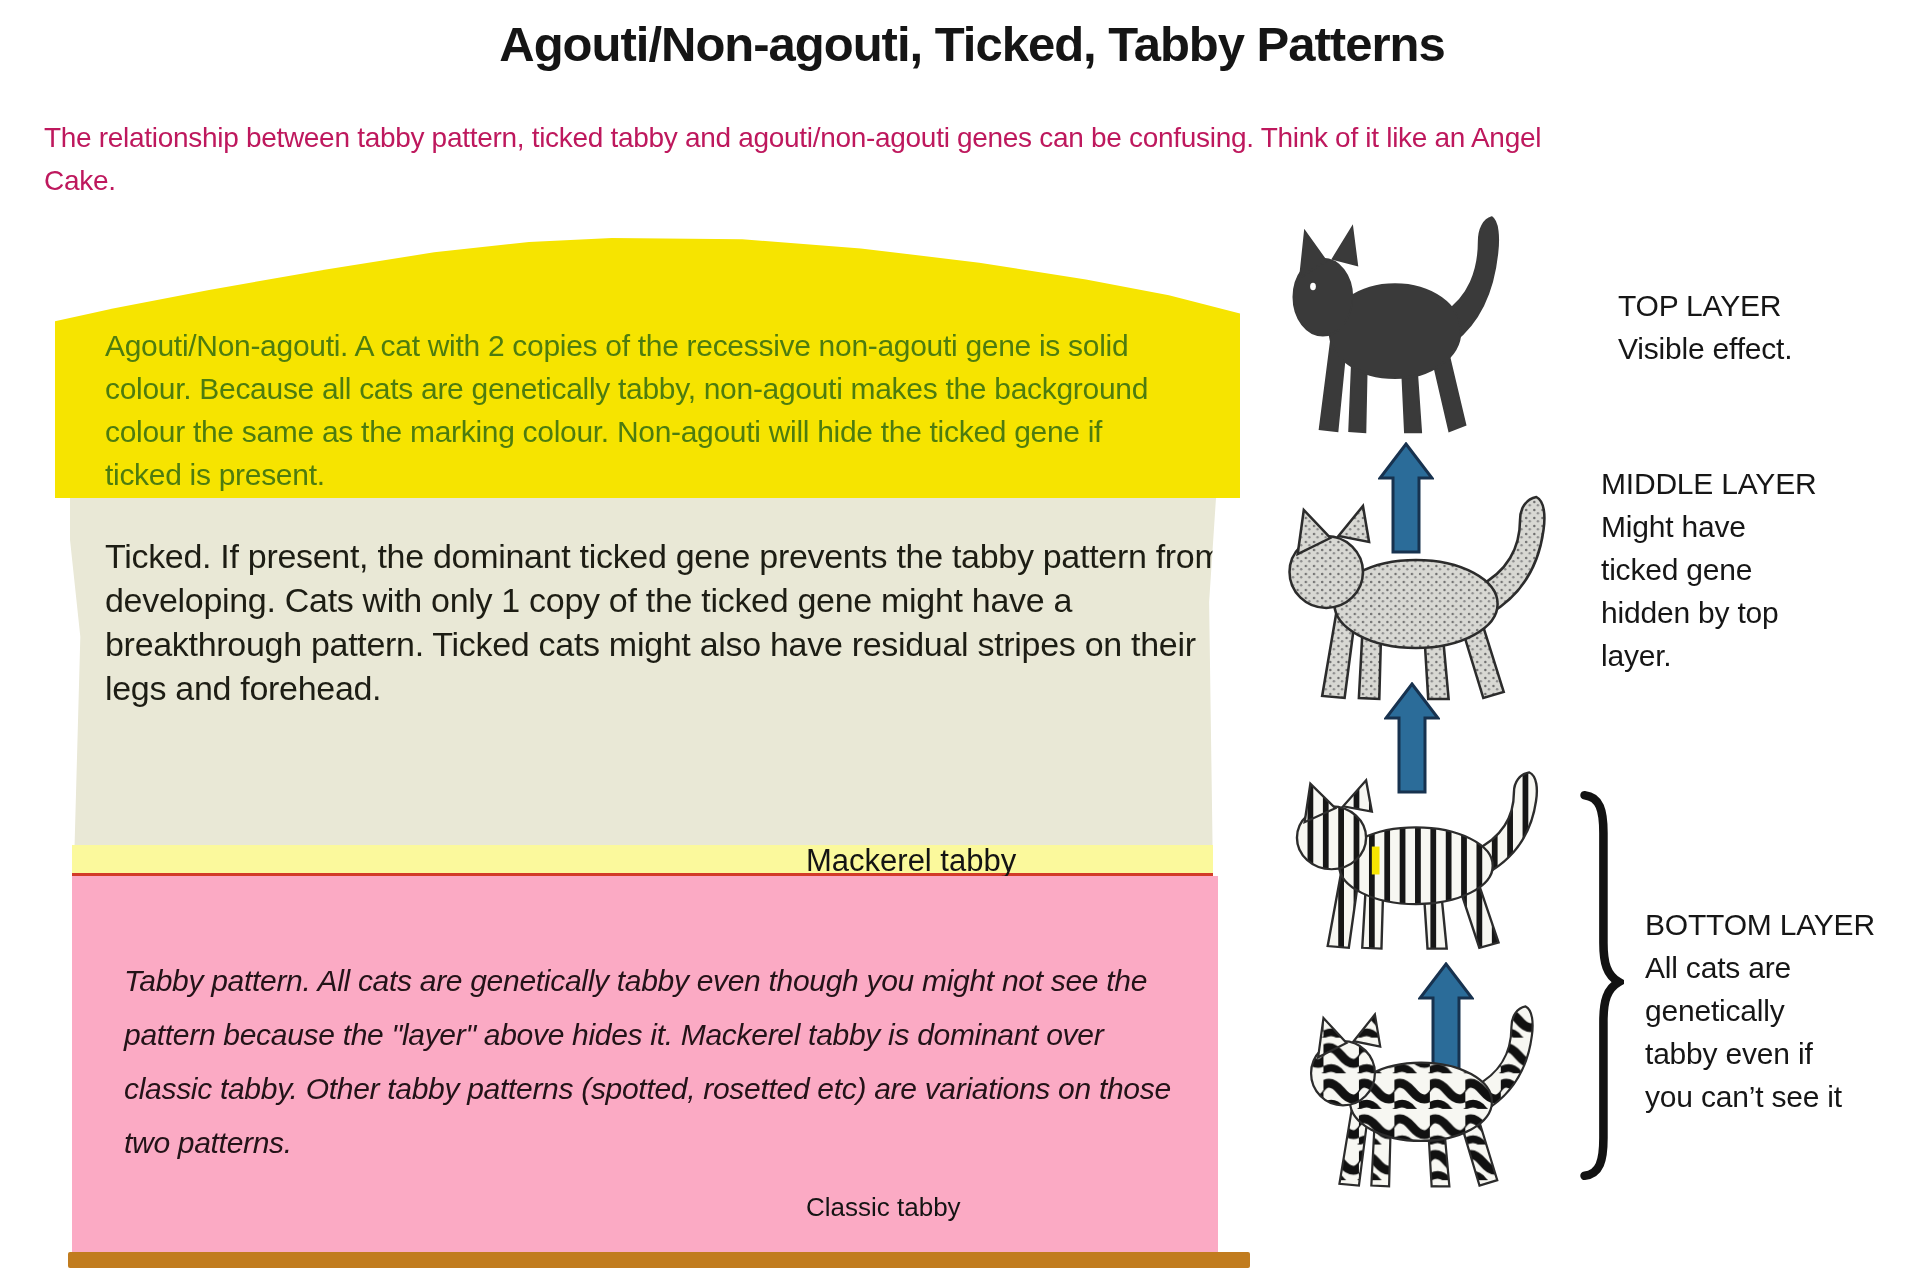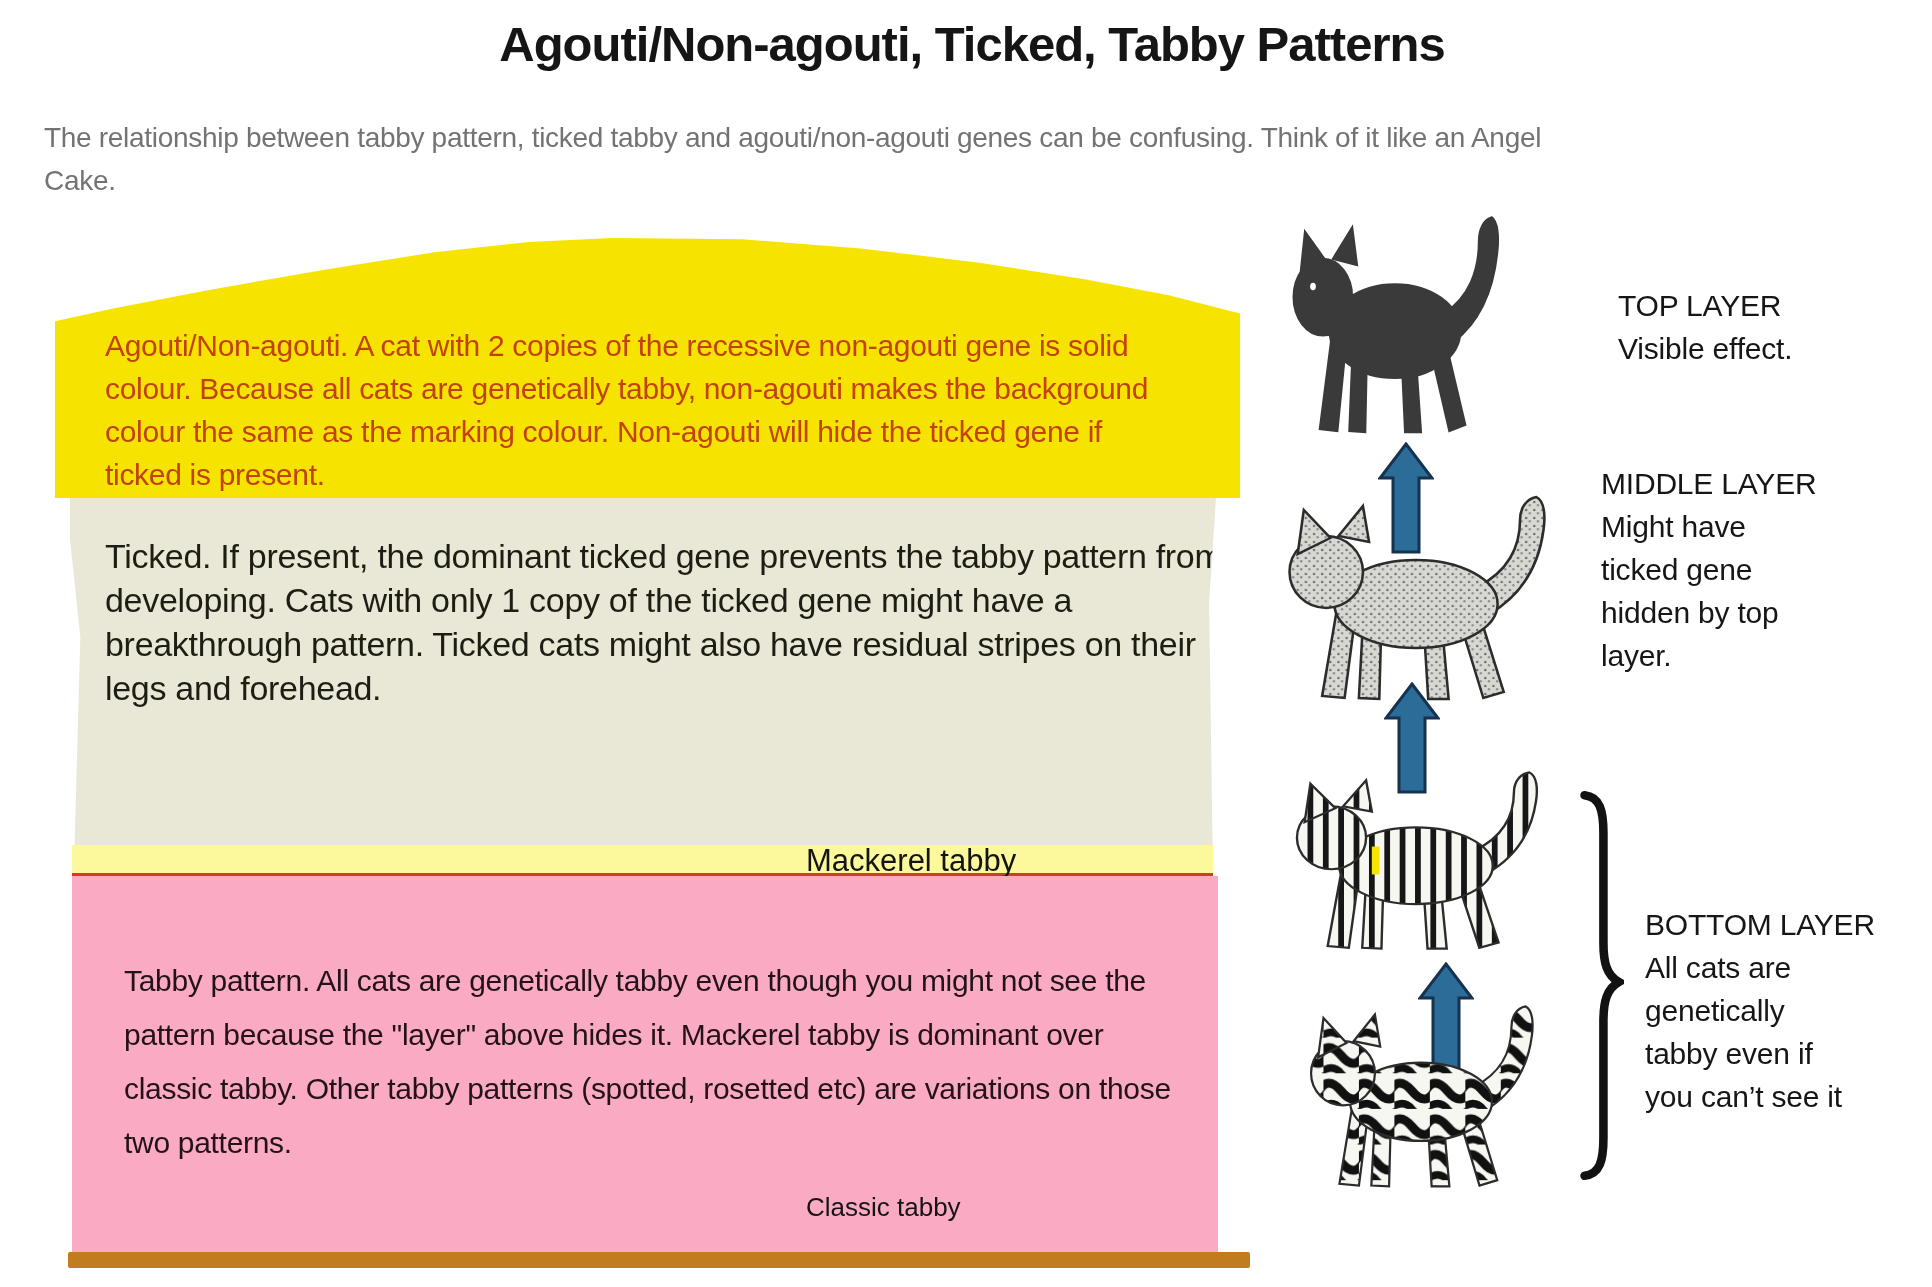--- a/index.html
+++ b/index.html
@@ -9,52 +9,52 @@
   }
   .abs{position:absolute;padding-left:6px;}
 
   
   #title{
     left:0;top:16px;width:1932px;text-align:center;
     font-size:49px;font-weight:bold;letter-spacing:-1px;color:#151515;
   }
   #intro{
     left:38px;top:116px;width:1520px;
-    font-size:28px;line-height:43px;letter-spacing:-0.3px;color:#737373;
+    font-size:28px;line-height:43px;letter-spacing:-0.3px;color:#be185d;
   }
 
   
   .layer{position:absolute;}
   #layer-top{
     left:55px;top:238px;width:1185px;height:260px;background:var(--cake-top,#f6e400);
     clip-path:polygon(0% 32%,5% 27%,13% 20%,23% 12%,32% 5.5%,40% 1.5%,47% 0%,58% 0.5%,
                       68% 4%,78% 9.5%,87% 16%,94% 22%,100% 29%,100% 100%,0% 100%);
   }
   #layer-top .txt{
     position:absolute;left:50px;top:86px;width:1075px;
-    font-size:30px;line-height:43px;letter-spacing:-0.3px;color:#c2410c;
+    font-size:30px;line-height:43px;letter-spacing:-0.3px;color:#4d7c0f;
   }
   #layer-middle{
     left:70px;top:498px;width:1146px;height:347px;background:var(--cake-middle,#e9e8d6);
     clip-path:polygon(0% 0%,100% 0%,99.4% 30%,99.7% 100%,0.4% 100%,0.9% 40%,0% 12%);
   }
   #layer-middle .txt{
     position:absolute;left:35px;top:36px;width:1125px;
     font-size:34px;line-height:44px;letter-spacing:-0.3px;color:#1d1d14;
   }
   #strip-mackerel{
     left:72px;top:845px;width:1141px;height:28px;background:var(--cake-strip,#fbf99c);
     border-bottom:3px solid var(--strip-divider,#d23b28);
   }
   #mackerel-label{
     left:800px;top:843px;width:405px;text-align:left;
     font-size:31px;color:#141414;
   }
   #layer-bottom{
-    left:72px;top:876px;width:1146px;height:376px;background:var(--cake-bottom,#fbaac4);
+    left:72px;top:876px;width:1146px;height:376px;background:var(--cake-bottom,#fbaac4);font-style:italic;
   }
   #layer-bottom .txt{
     position:absolute;left:52px;top:78px;width:1065px;
     font-size:30px;line-height:54px;letter-spacing:-0.3px;color:#231318;
   }
   #classic-label{
     left:800px;top:1192px;width:385px;text-align:left;
     font-size:26px;color:#141414;
   }
   #cake-base{

